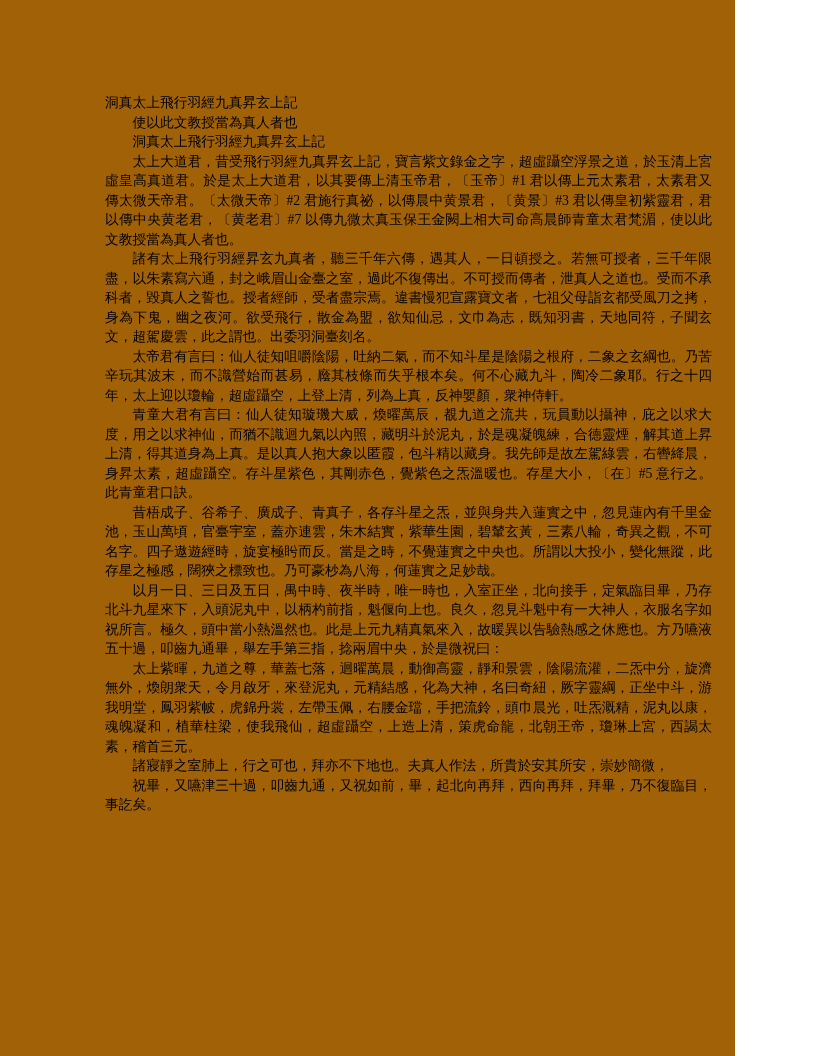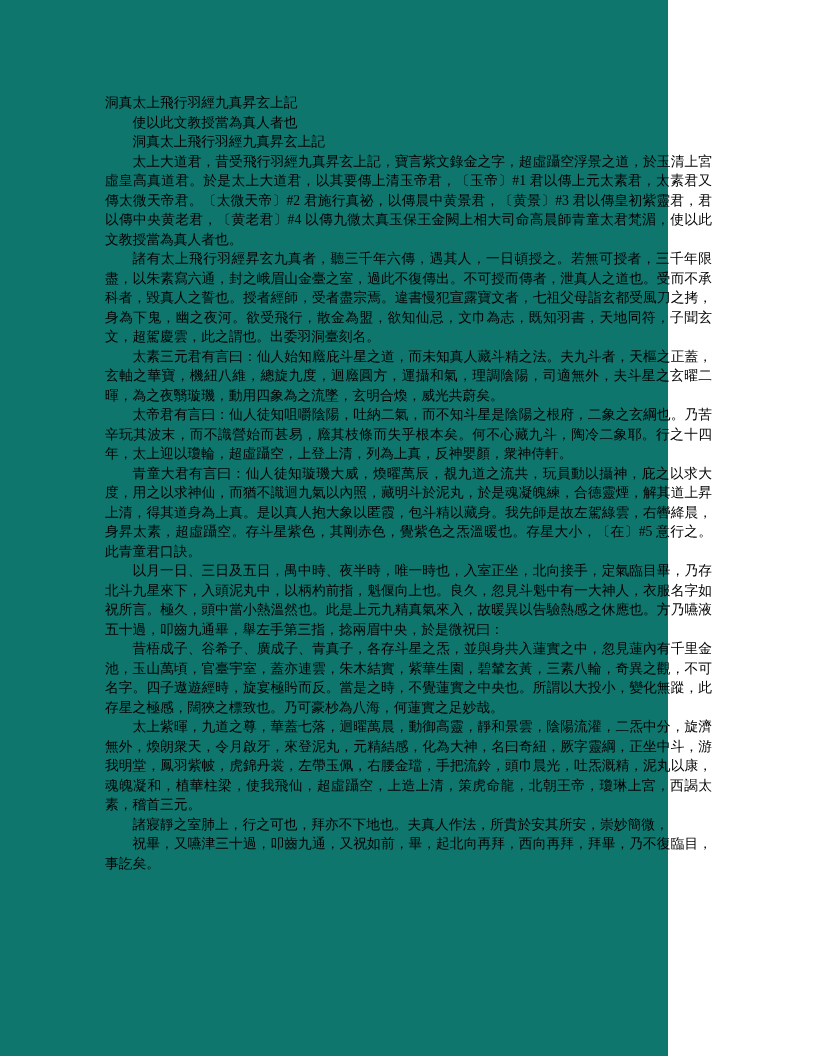--- a/index.html
+++ b/index.html
@@ -8,24 +8,24 @@
     background: #ffffff;
   }
   body {
     width: 816px;
     height: 1056px;
     overflow: hidden;
     font-family: "Liberation Serif", "DejaVu Serif", serif;
   }
   .page {
     box-sizing: border-box;
-    width: 668px;
+    width: 735px;
     height: 1056px;
     padding: 93px 104px 0 105px;
-    background: #0f766e;
+    background: #a16207;
   }
   .textblock {
     width: 607px;
     color: #000000;
     font-size: 13.75px;
     line-height: 19.5px;
     text-align: justify;
     text-justify: inter-ideograph;
     letter-spacing: 0;
   }
@@ -40,24 +40,23 @@
   }
 </style>
 </head>
 <body>
 
 <div class="page">
   <div class="textblock">
     <p class="no-indent">洞真太上飛行羽經九真昇玄上記</p>
     <p>使以此文教授當為真人者也</p>
     <p>洞真太上飛行羽經九真昇玄上記</p>
-    <p>太上大道君，昔受飛行羽經九真昇玄上記，寶言紫文錄金之字，超虛躡空浮景之道，於玉清上宮虛皇高真道君。於是太上大道君，以其要傳上清玉帝君，〔玉帝〕#1 君以傳上元太素君，太素君又傳太微天帝君。〔太微天帝〕#2 君施行真祕，以傳晨中黄景君，〔黄景〕#3 君以傳皇初紫靈君，君以傳中央黄老君，〔黄老君〕#4 以傳九微太真玉保王金闕上相大司命高晨師青童太君梵湄，使以此文教授當為真人者也。</p>
+    <p>太上大道君，昔受飛行羽經九真昇玄上記，寶言紫文錄金之字，超虛躡空浮景之道，於玉清上宮虛皇高真道君。於是太上大道君，以其要傳上清玉帝君，〔玉帝〕#1 君以傳上元太素君，太素君又傳太微天帝君。〔太微天帝〕#2 君施行真祕，以傳晨中黄景君，〔黄景〕#3 君以傳皇初紫靈君，君以傳中央黄老君，〔黄老君〕#7 以傳九微太真玉保王金闕上相大司命高晨師青童太君梵湄，使以此文教授當為真人者也。</p>
     <p>諸有太上飛行羽經昇玄九真者，聽三千年六傳，遇其人，一日頓授之。若無可授者，三千年限盡，以朱素寫六通，封之峨眉山金臺之室，過此不復傳出。不可授而傳者，泄真人之道也。受而不承科者，毀真人之誓也。授者經師，受者盡宗焉。違書慢犯宣露寶文者，七祖父母詣玄都受風刀之拷，身為下鬼，幽之夜河。欲受飛行，散金為盟，欲知仙忌，文巾為志，既知羽書，天地同符，子聞玄文，超駕慶雲，此之謂也。出委羽洞臺刻名。</p>
-    <p>太素三元君有言曰：仙人始知廕庇斗星之道，而未知真人藏斗精之法。夫九斗者，天樞之正蓋，玄軸之華寶，機紐八維，總旋九度，迴廕圓方，運攝和氣，理調陰陽，司適無外，夫斗星之玄曜二暉，為之夜翳璇璣，動用四象為之流墜，玄明合煥，威光共蔚矣。</p>
     <p>太帝君有言曰：仙人徒知咀嚼陰陽，吐納二氣，而不知斗星是陰陽之根府，二象之玄綱也。乃苦辛玩其波末，而不識營始而甚易，廕其枝條而失乎根本矣。何不心藏九斗，陶冷二象耶。行之十四年，太上迎以瓊輪，超虛躡空，上登上清，列為上真，反神嬰顏，衆神侍軒。</p>
     <p>青童大君有言曰：仙人徒知璇璣大威，煥曜萬辰，覩九道之流共，玩員動以攝神，庇之以求大度，用之以求神仙，而猶不識迴九氣以內照，藏明斗於泥丸，於是魂凝魄練，合德靈煙，解其道上昇上清，得其道身為上真。是以真人抱大象以匿霞，包斗精以藏身。我先師是故左駕綠雲，右轡絳晨，身昇太素，超虛躡空。存斗星紫色，其剛赤色，覺紫色之炁溫暖也。存星大小，〔在〕#5 意行之。此青童君口訣。</p>
+    <p>昔梧成子、谷希子、廣成子、青真子，各存斗星之炁，並與身共入蓮實之中，忽見蓮內有千里金池，玉山萬頃，官臺宇室，蓋亦連雲，朱木結實，紫華生園，碧輦玄黃，三素八輪，奇異之觀，不可名字。四子遨遊經時，旋宴極盻而反。當是之時，不覺蓮實之中央也。所謂以大投小，變化無蹤，此存星之極感，闊狹之標致也。乃可豪杪為八海，何蓮實之足妙哉。</p>
     <p>以月一日、三日及五日，禺中時、夜半時，唯一時也，入室正坐，北向接手，定氣臨目畢，乃存北斗九星來下，入頭泥丸中，以柄杓前指，魁偃向上也。良久，忽見斗魁中有一大神人，衣服名字如祝所言。極久，頭中當小熱溫然也。此是上元九精真氣來入，故暖異以告驗熱感之休應也。方乃嚥液五十過，叩齒九通畢，舉左手第三指，捻兩眉中央，於是微祝曰：</p>
-    <p>昔梧成子、谷希子、廣成子、青真子，各存斗星之炁，並與身共入蓮實之中，忽見蓮內有千里金池，玉山萬頃，官臺宇室，蓋亦連雲，朱木結實，紫華生園，碧輦玄黃，三素八輪，奇異之觀，不可名字。四子遨遊經時，旋宴極盻而反。當是之時，不覺蓮實之中央也。所謂以大投小，變化無蹤，此存星之極感，闊狹之標致也。乃可豪杪為八海，何蓮實之足妙哉。</p>
     <p>太上紫暉，九道之尊，華蓋七落，迴曜萬晨，動御高靈，靜和景雲，陰陽流灌，二炁中分，旋濟無外，煥朗衆天，令月啟牙，來登泥丸，元精結感，化為大神，名曰奇紐，厥字靈綱，正坐中斗，游我明堂，鳳羽紫帔，虎錦丹裳，左帶玉佩，右腰金璫，手把流鈴，頭巾晨光，吐炁溉精，泥丸以康，魂魄凝和，植華柱梁，使我飛仙，超虛躡空，上造上清，策虎命龍，北朝王帝，瓊琳上宮，西謁太素，稽首三元。</p>
     <p>諸寢靜之室肺上，行之可也，拜亦不下地也。夫真人作法，所貴於安其所安，崇妙簡微，</p>
     <p>祝畢，又嚥津三十過，叩齒九通，又祝如前，畢，起北向再拜，西向再拜，拜畢，乃不復臨目，事訖矣。</p>
   </div>
 </div>
 
 </body></html>

